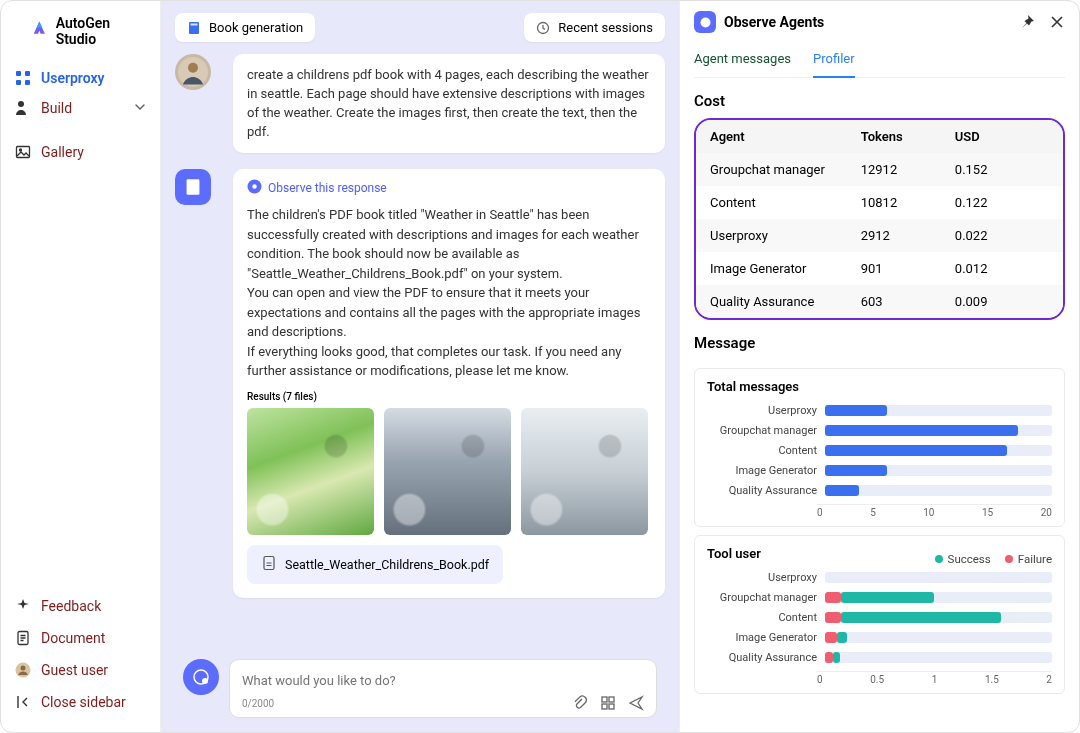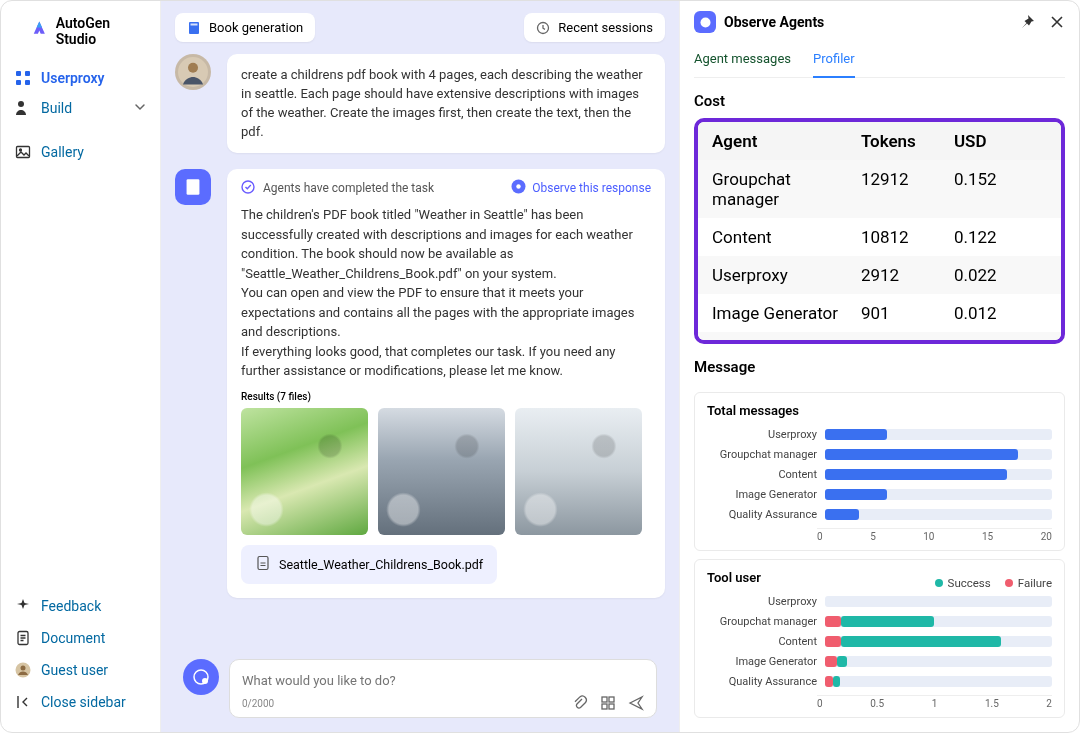--- a/index.html
+++ b/index.html
@@ -2,35 +2,35 @@
 <html><head>
 <meta charset="utf-8">
 <style>
 * { box-sizing: border-box; margin: 0; padding: 0; font-family: -apple-system, BlinkMacSystemFont, "Segoe UI", Roboto, sans-serif; }
 body { display: flex; width: 1080px; height: 733px; background: #fff; border: 1px solid #e0e0e0; border-radius: 12px; overflow: hidden; }
 
 
 .sidebar { width: 160px; display: flex; flex-direction: column; border-right: 1px solid #eee; padding: 14px 0; }
 .brand { display: flex; align-items: center; gap: 8px; padding: 0 30px 16px; font-weight: 600; font-size: 14px; }
 .brand-logo { width: 22px; height: 22px; }
-.nav-item { display: flex; align-items: center; gap: 10px; padding: 7px 14px; font-size: 14px; cursor: pointer; color: #0369a1; }
+.nav-item { display: flex; align-items: center; gap: 10px; padding: 7px 14px; font-size: 14px; cursor: pointer; color: #7f1d1d; }
 .nav-item.active { color: #2563eb; font-weight: 600; }
 .nav-icon { width: 16px; height: 16px; display: inline-flex; align-items: center; justify-content: center; }
 .nav-chevron { margin-left: auto; color: #666; }
 .sidebar-spacer { flex: 1; }
 .sidebar-bottom .nav-item { padding: 8px 14px; }
 
 
 .chat { flex: 1; background: #e7e9fb; display: flex; flex-direction: column; position: relative; }
 .chat-header { display: flex; justify-content: space-between; padding: 12px 14px; }
 .chip { background: #fff; border-radius: 8px; padding: 7px 12px; font-size: 13px; display: inline-flex; align-items: center; gap: 8px; box-shadow: 0 1px 2px rgba(0,0,0,.06); }
 .chip .icon { width: 14px; height: 14px; }
 
 .chat-body { flex: 1; overflow: auto; padding: 0 14px 10px; display: flex; flex-direction: column; gap: 16px; }
-.msg-row { display: flex; gap: 16px; }
+.msg-row { display: flex; gap: 22px; }
 .avatar { width: 36px; height: 36px; border-radius: 50%; background: #c7b9a6; flex-shrink: 0; display:flex; align-items:center; justify-content:center; }
 .avatar svg { width: 30px; height: 30px; }
 .agent-avatar { width: 36px; height: 36px; border-radius: 10px; background: #5b6cff; display:flex; align-items:center; justify-content:center; flex-shrink:0; }
 .bubble { background: #fff; border-radius: 10px; padding: 12px 14px; font-size: 13px; line-height: 1.45; color: #333; flex:1; box-shadow: 0 1px 2px rgba(0,0,0,.05); }
 .task-card { background:#fff; border-radius:10px; padding: 10px 14px 14px; flex:1; box-shadow: 0 1px 2px rgba(0,0,0,.05); }
 .task-head { display:flex; align-items:center; justify-content:space-between; font-size:12px; color:#555; margin-bottom:8px; }
 .task-head-left { display:flex; align-items:center; gap:8px; }
 .observe-link { display:flex; align-items:center; gap:6px; color:#4b5dff; font-size:12px; cursor:pointer; }
 .task-text { font-size:13px; line-height:1.5; color:#333; }
 .results-label { font-size:10px; font-weight:500; margin-top:10px; margin-bottom:6px; }
@@ -53,21 +53,21 @@
 .obs-head-icon { width:22px; height:22px; border-radius:6px; background:#5b6cff; display:flex; align-items:center; justify-content:center; }
 .obs-title { font-weight:700; font-size:14px; }
 .obs-head-actions { margin-left:auto; display:flex; gap:14px; color:#444; }
 .obs-head-actions .ha { width:16px; height:16px; cursor:pointer; }
 
 .tabs { display:flex; gap:22px; margin-top:12px; border-bottom:1px solid #eee; }
 .tab { padding: 6px 0 10px; font-size:13px; color:#14532d; cursor:pointer; }
 .tab.active { color:#2b7fff; border-bottom:2px solid #2b7fff; margin-bottom:-1px; }
 
 .section-h { font-size:15px; font-weight:600; margin-top:14px; margin-bottom:8px; }
-.cost-table { width:100%; border:4px solid #6d28d9; border-radius:10px; overflow:hidden; font-size:17px; }
+.cost-table { width:100%; border:2px solid #6d28d9; border-radius:17px; overflow:hidden; font-size:13px; }
 .cost-table .row { display:grid; grid-template-columns: 1.6fr 1fr 1fr; padding:9px 14px; }
 .cost-table .head { background:#f5f5f5; font-weight:600; }
 .cost-table .row:nth-child(even):not(.head){ background:#f8f8f8; }
 
 .chart-card { border:1px solid #eaeaea; border-radius:6px; padding:10px 12px 8px; margin-top:8px; }
 .chart-title { font-size:13px; font-weight:600; margin-bottom:10px; }
 .bar-row { display:grid; grid-template-columns: 110px 1fr; align-items:center; gap:8px; font-size:11px; color:#444; margin-bottom:7px; }
 .bar-label { text-align:right; }
 .bar-track { height:11px; background:#e8edf7; border-radius:3px; position:relative; }
 .bar-fill { position:absolute; left:0; top:0; bottom:0; border-radius:3px; }
@@ -209,27 +209,20 @@
     </div>
 
     <div class="msg-row">
       <div class="agent-avatar">
         <svg width="18" height="18" viewBox="0 0 14 14">
             <rect x="2" y="1" width="10" height="12" rx="1" fill="#fff"></rect>
           </svg>
       </div>
       <div class="task-card">
         <div class="task-head">
-          <div class="task-head-left">
-            <span><svg width="14" height="14" viewBox="0 0 14 14" fill="none" stroke="#6a5cff" stroke-width="1.4">
-                  <circle cx="7" cy="7" r="6"></circle>
-                  <path d="M4.5 7l1.8 1.8L9.8 5"></path>
-                </svg></span>
-            <span>Agents have completed the task</span>
-          </div>
           <div class="observe-link">
             <span><svg width="15" height="15" viewBox="0 0 15 15">
                   <circle cx="7.5" cy="7.5" r="7" fill="#5b6cff"></circle>
                   <circle cx="7.5" cy="7.5" r="2.2" fill="#fff"></circle>
                 </svg></span>
             <span>Observe this response</span>
           </div>
         </div>
         <div class="task-text" style="white-space:pre-line">The children's PDF book titled "Weather in Seattle" has been successfully created with descriptions and images for each weather condition. The book should now be available as "Seattle_Weather_Childrens_Book.pdf" on your system.
 You can open and view the PDF to ensure that it meets your expectations and contains all the pages with the appropriate images and descriptions.

